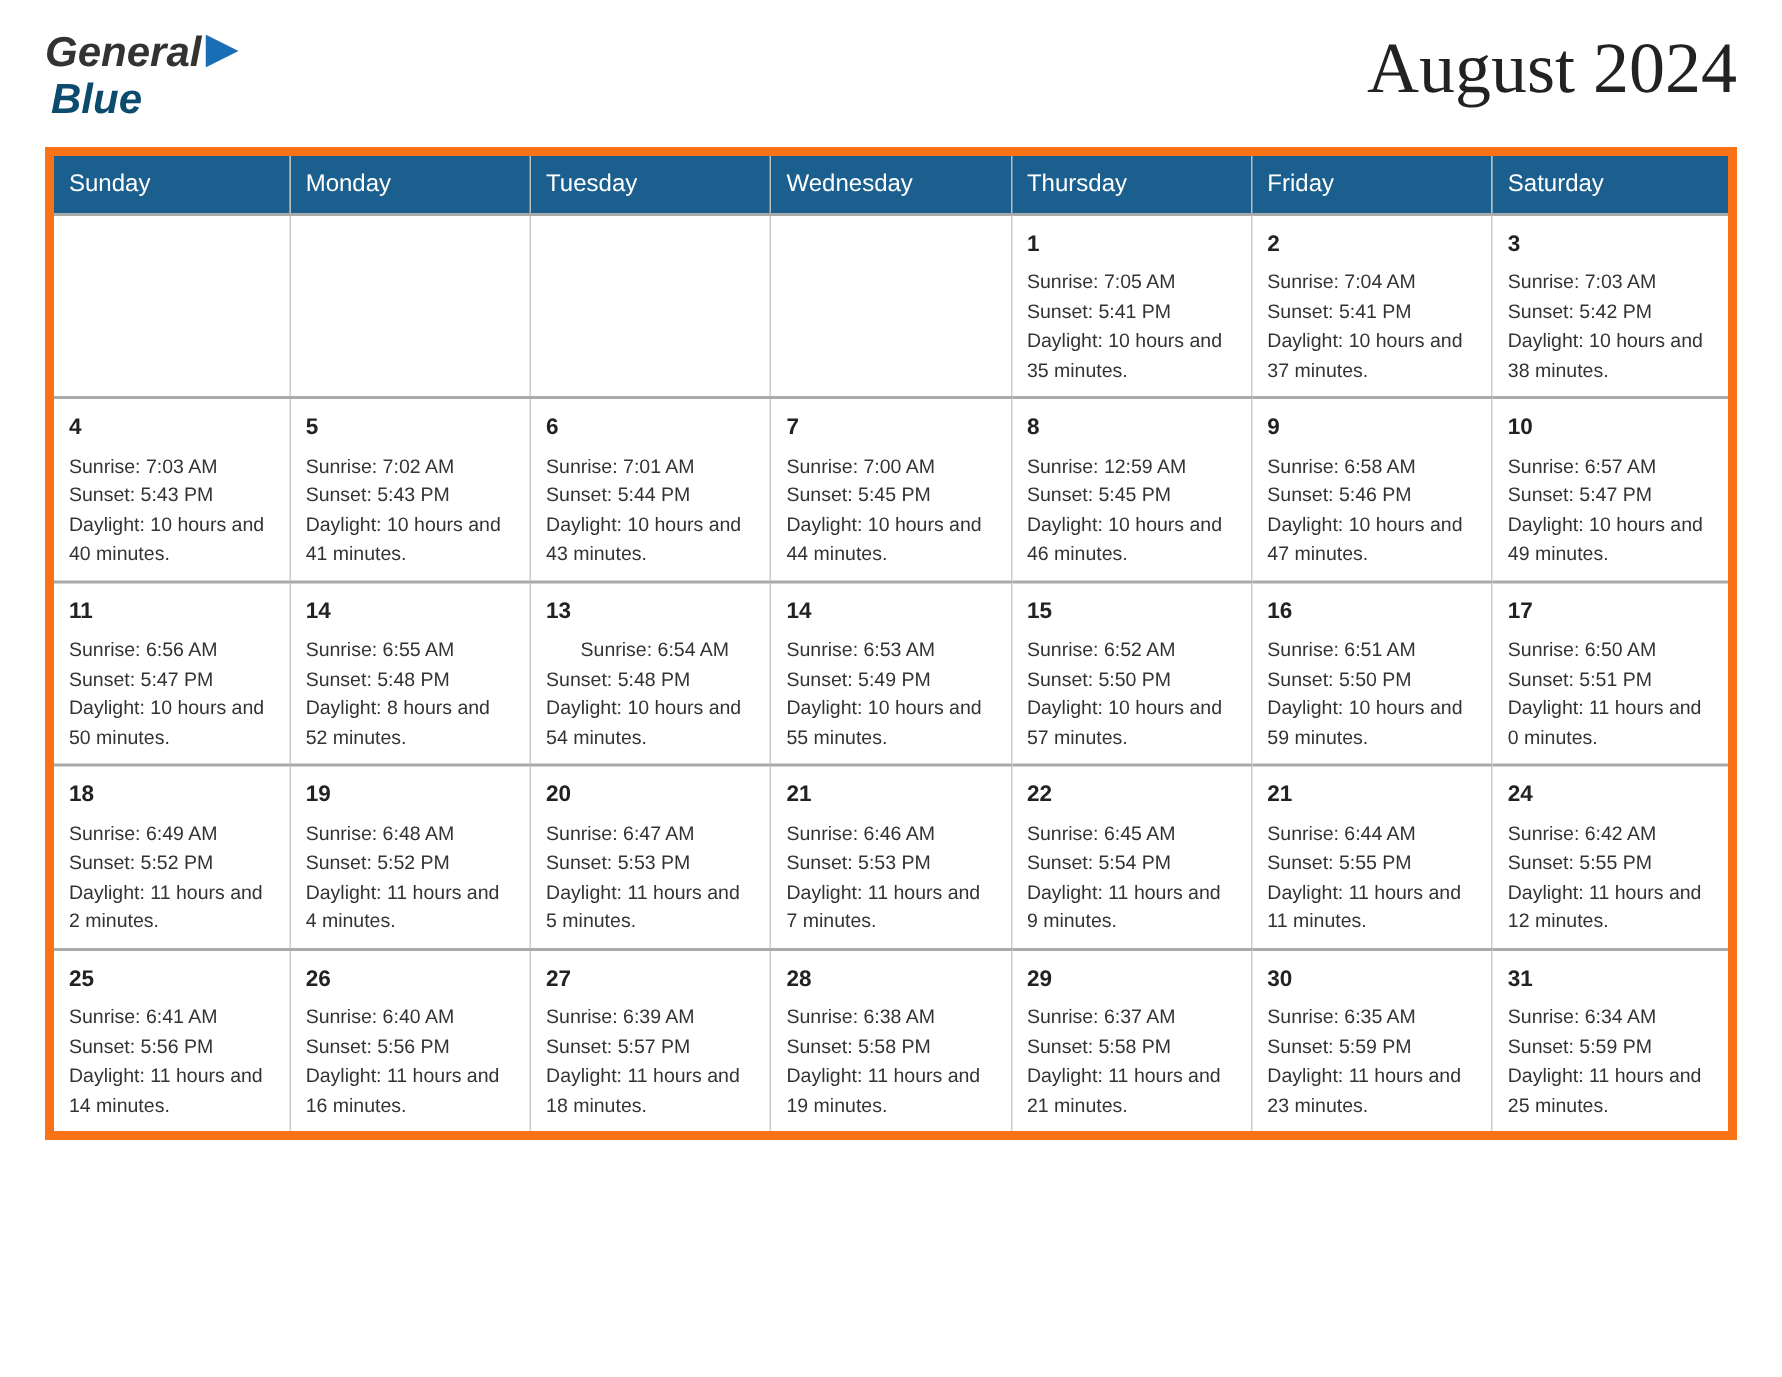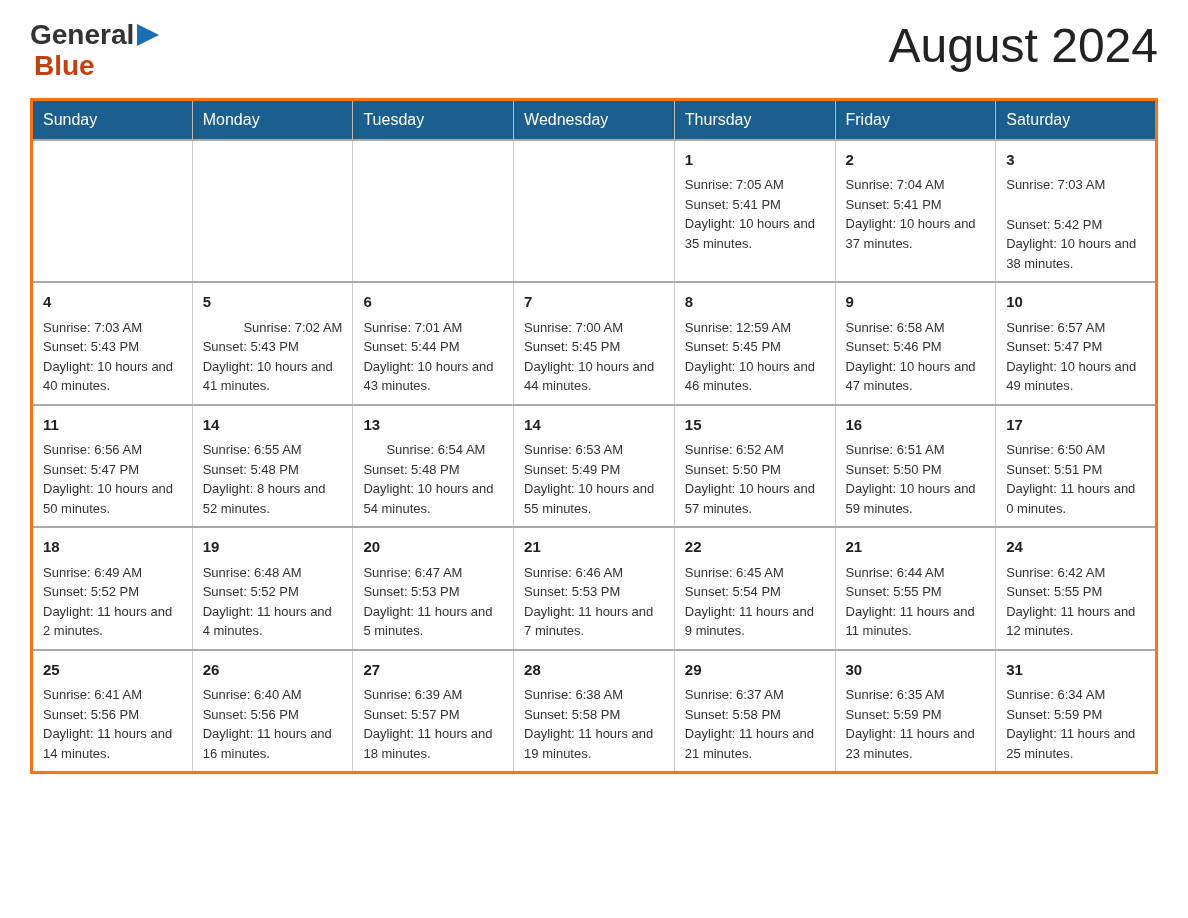--- a/index.html
+++ b/index.html
@@ -13,49 +13,51 @@
     .header {
       display: flex;
       justify-content: space-between;
       align-items: flex-start;
       margin-bottom: 16px;
     }
     .logo {
       display: flex;
       align-items: center;
       gap: 0;
+      font-style: italic;
     }
     .logo-text-general {
       font-size: 28px;
       font-weight: bold;
       color: #333;
     }
     .logo-text-blue {
       font-size: 28px;
       font-weight: bold;
-      color: #c2410c;
+      color: #0c4a6e;
     }
     .title-block {
       text-align: right;
     }
     .month-year {
       font-size: 48px;
       font-weight: normal;
       color: #222;
       line-height: 1.1;
+      font-family: Liberation Serif, serif;
     }
     .location {
       font-size: 20px;
       color: #444;
       margin-top: 4px;
     }
     .calendar {
       width: 100%;
       border-collapse: collapse;
-      border: 3px solid #f97316;
+      border: 6px solid #f97316;
     }
     .calendar th {
       background-color: #1a5f8e;
       color: #fff;
       font-size: 16px;
       font-weight: normal;
       padding: 10px 10px;
       text-align: left;
       border: 1px solid #bbb;
     }
@@ -131,34 +133,34 @@
         </td>
         <td>
           <span class="day-num">2</span>
           <span style="display: block;">Sunrise: 7:04 AM</span>
           <span style="display: block;">Sunset: 5:41 PM</span>
           <span style="display: block;">Daylight: 10 hours and 37 minutes.</span>
         </td>
         <td>
           <span class="day-num">3</span>
           <span style="display: block;">Sunrise: 7:03 AM</span>
-          <span style="display: block; margin-top: 20px;">Sunset: 5:42 PM</span>
+          <span style="display: block;">Sunset: 5:42 PM</span>
           <span style="display: block;">Daylight: 10 hours and 38 minutes.</span>
         </td>
       </tr>
       <tr class="week-row">
         <td>
           <span class="day-num">4</span>
           <span style="display: block;">Sunrise: 7:03 AM</span>
           <span style="display: block;">Sunset: 5:43 PM</span>
           <span style="display: block;">Daylight: 10 hours and 40 minutes.</span>
         </td>
         <td>
           <span class="day-num">5</span>
-          <span style="display: block; text-align: right;">Sunrise: 7:02 AM</span>
+          <span style="display: block;">Sunrise: 7:02 AM</span>
           <span style="display: block;">Sunset: 5:43 PM</span>
           <span style="display: block;">Daylight: 10 hours and 41 minutes.</span>
         </td>
         <td>
           <span class="day-num">6</span>
           <span style="display: block;">Sunrise: 7:01 AM</span>
           <span style="display: block;">Sunset: 5:44 PM</span>
           <span style="display: block;">Daylight: 10 hours and 43 minutes.</span>
         </td>
         <td>

